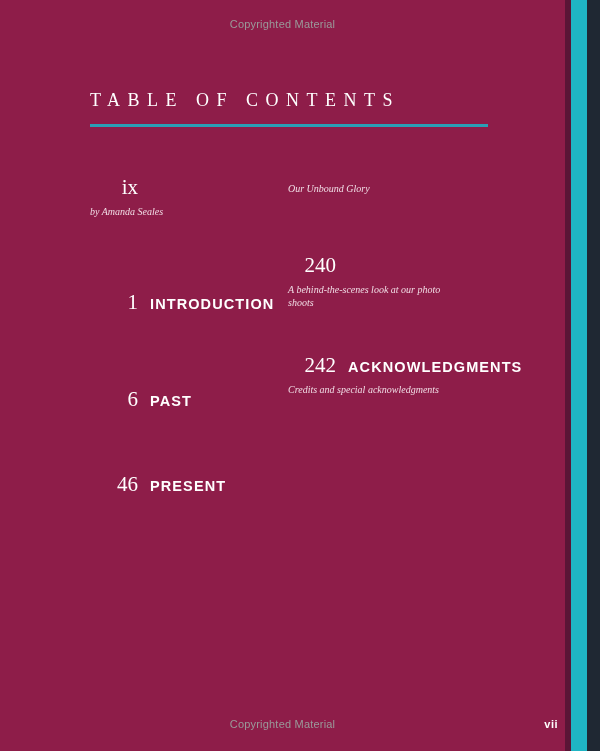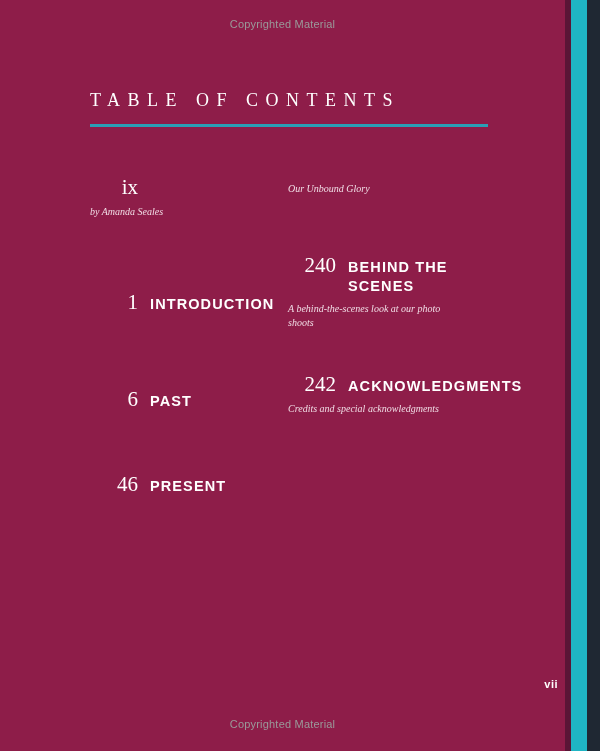--- a/index.html
+++ b/index.html
@@ -125,21 +125,21 @@
     color: #f0dbe4;
     margin-top: 6px;
     line-height: 1.35;
     max-width: 150px;
   }
   .col-right .sub { max-width: 170px; }
 
   .folio {
     position: absolute;
     right: 42px;
-    top: 678px;
+    top: 718px;
     color: #ffffff;
     font-size: 11px;
     font-weight: bold;
     letter-spacing: 0.5px;
     font-family: "Liberation Sans", sans-serif;
   }
 </style>
 </head>
 <body>
 
@@ -186,21 +186,20 @@
 
     <div class="col col-right">
 
       <div class="entry" style="margin-top:0;">
         <div class="sub">Our Unbound Glory</div>
       </div>
 
       <div class="entry" style="margin-top:58px;">
         <div class="entry-head">
           <div class="num">240</div>
-          <div class="label" style="max-width:120px;">BEHIND THE SCENES</div>
         </div>
         <div class="sub">A behind-the-scenes look at our photo shoots</div>
       </div>
 
       <div class="entry" style="margin-top:44px;">
         <div class="entry-head">
           <div class="num">242</div>
           <div class="label">ACKNOWLEDGMENTS</div>
         </div>
         <div class="sub">Credits and special acknowledgments</div>

